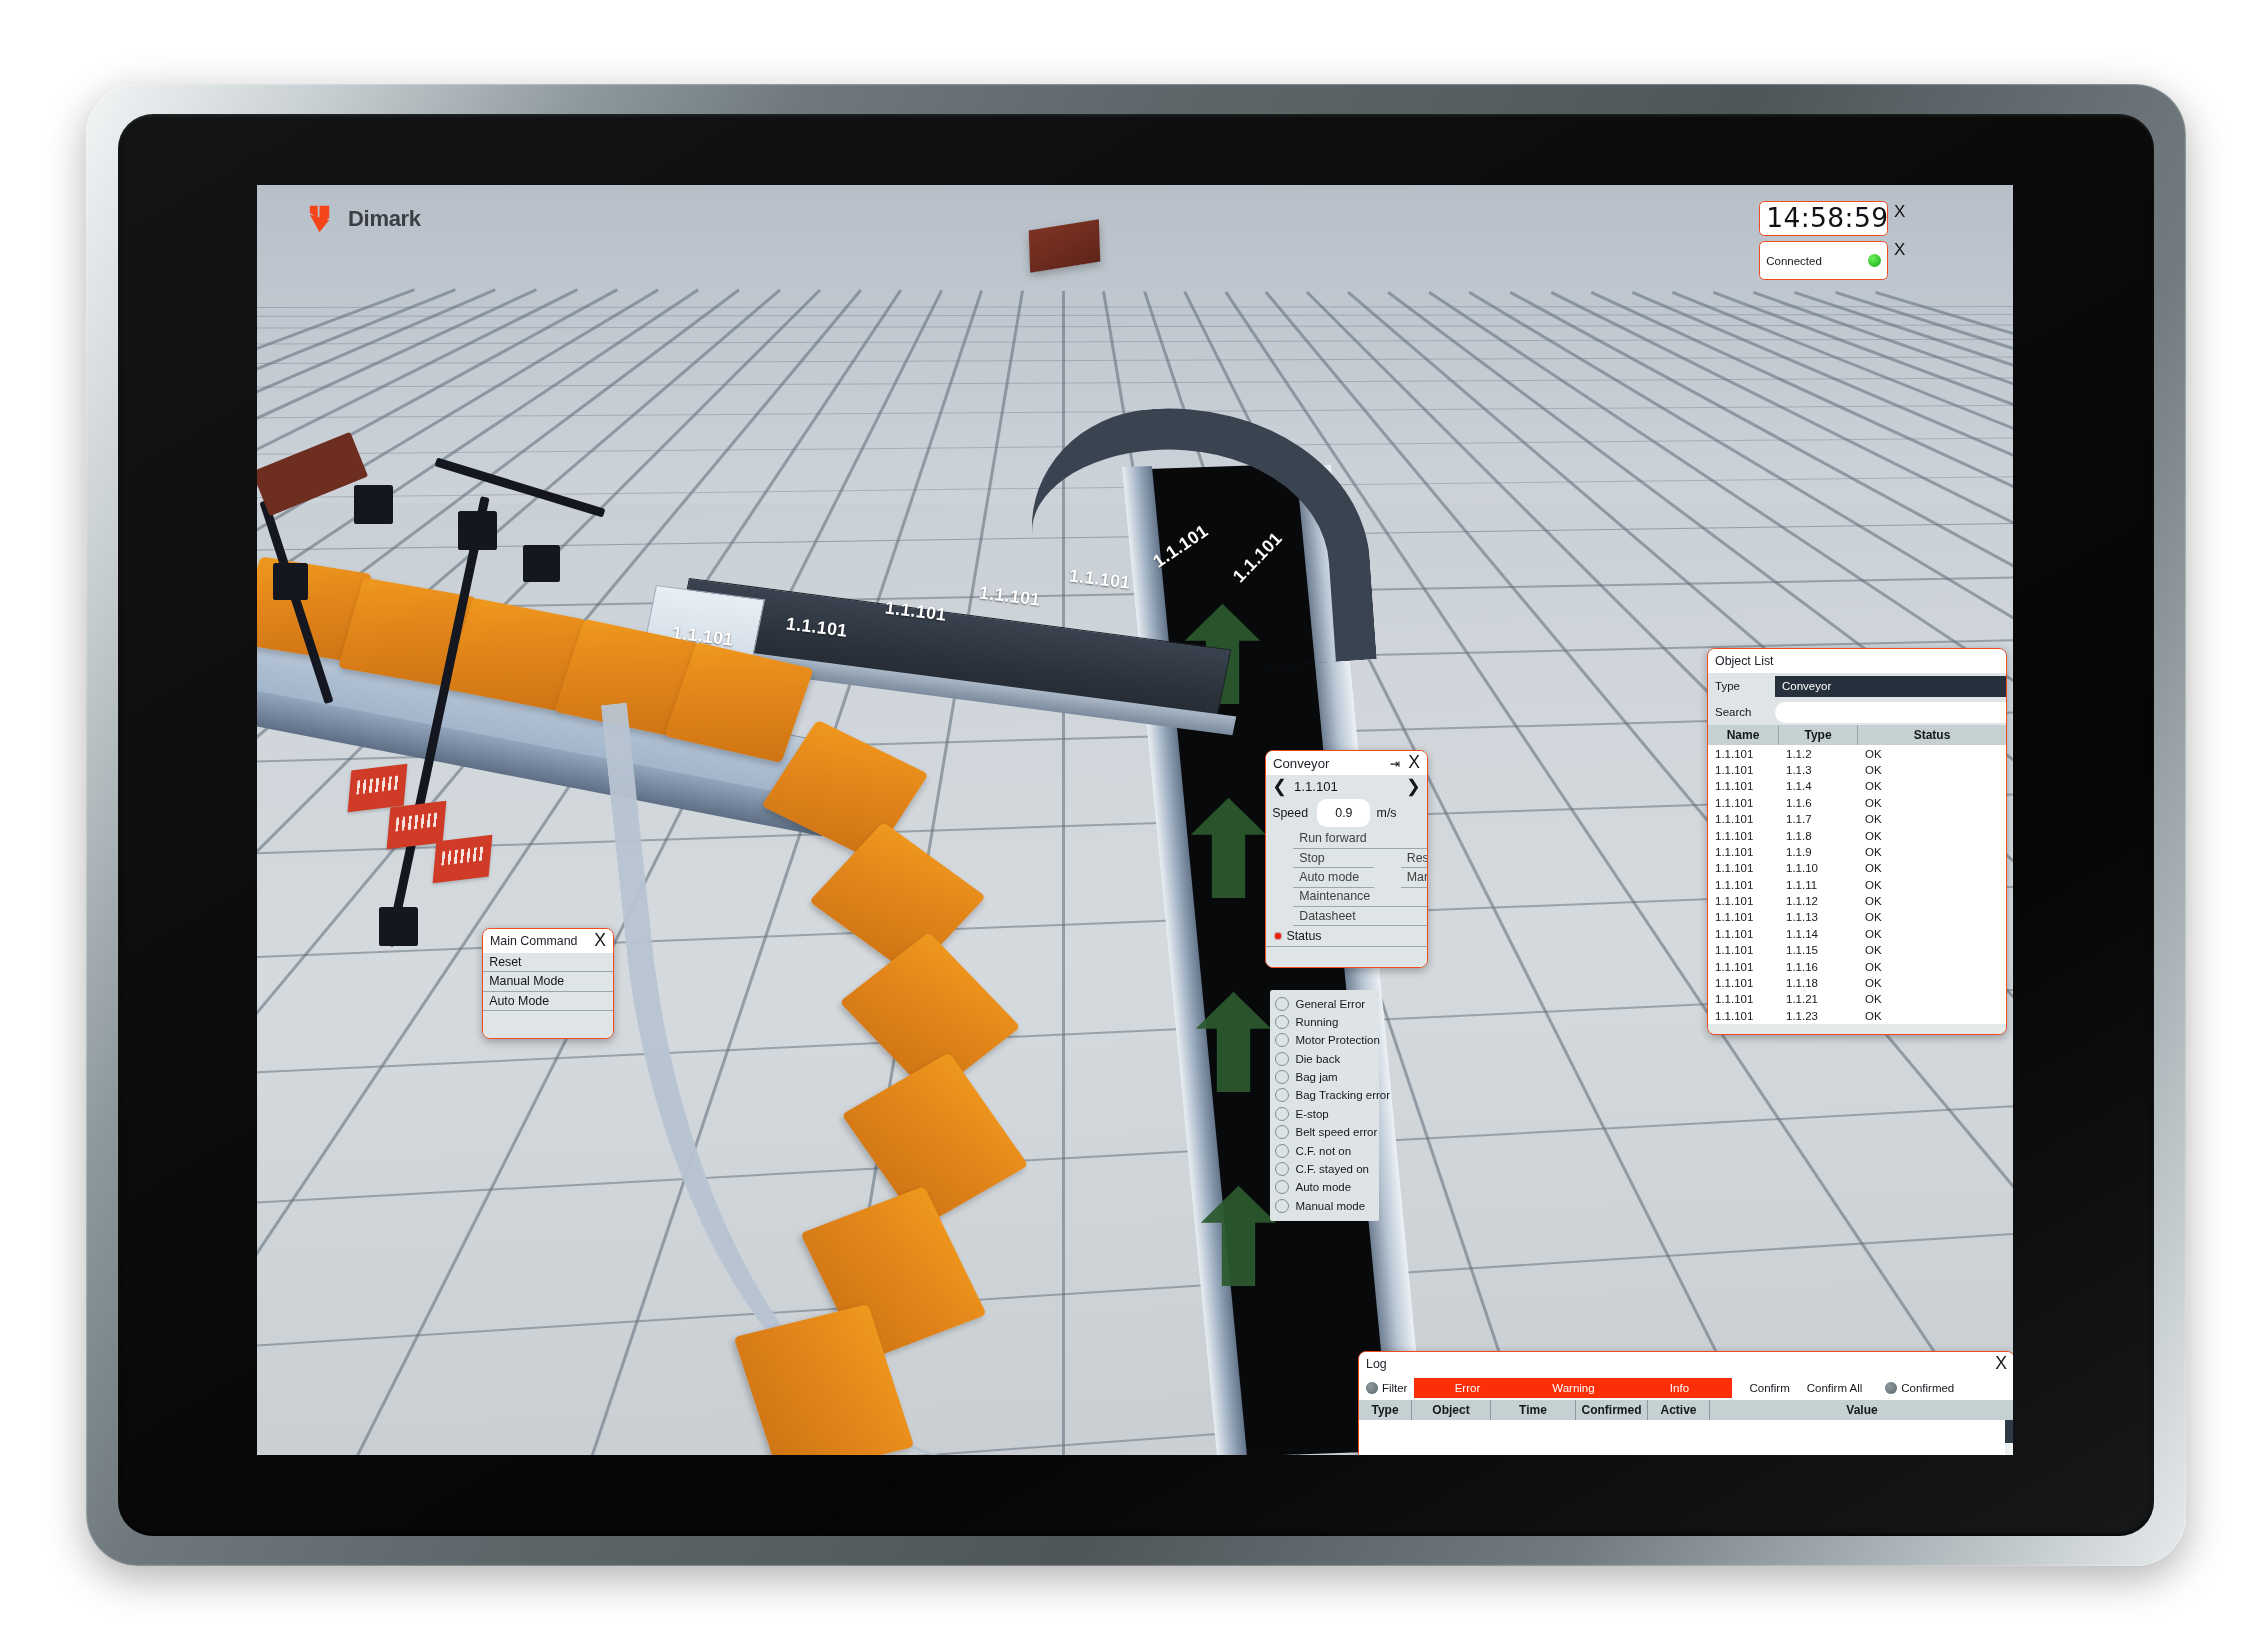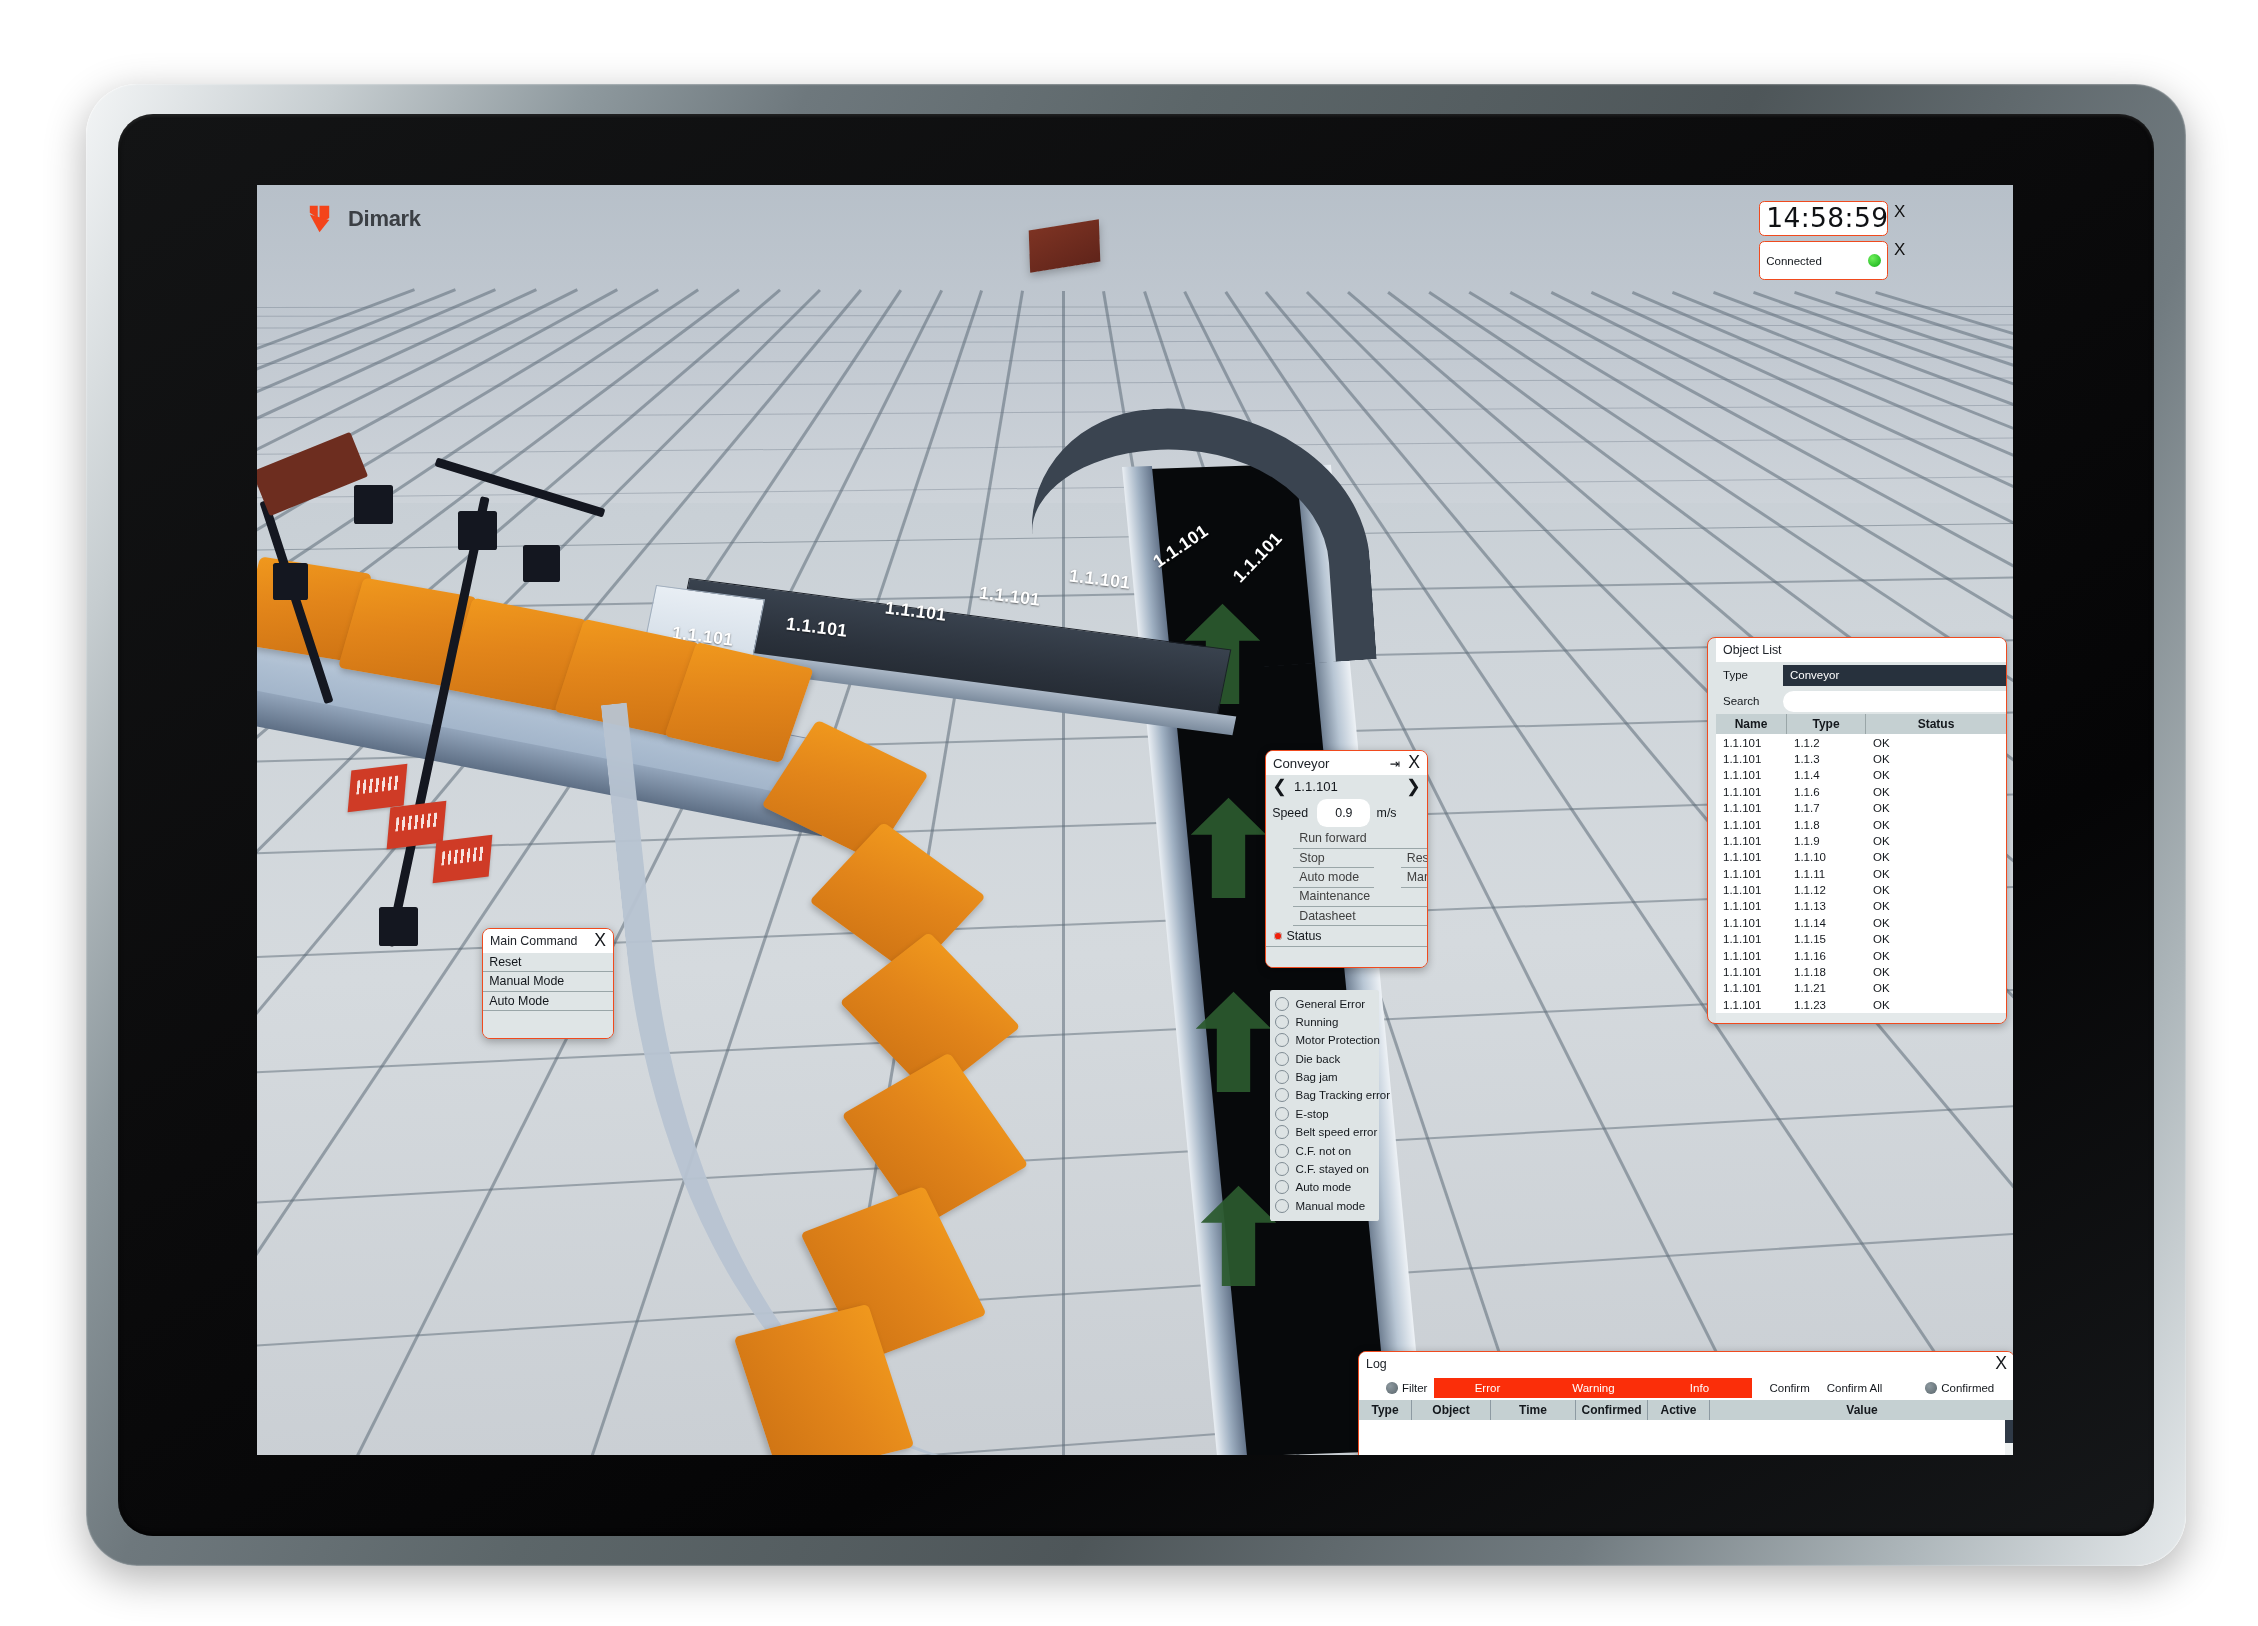--- a/index.html
+++ b/index.html
@@ -166,21 +166,21 @@
   
   #win-maincommand{ left:225px; top:743px; width:132px; }
   #win-maincommand .win-title .t{ font-size:12.4px; }
   .mc-item{
     font-size:12.4px; color:#13171c; padding:1.8px 6.2px 2.6px 6.2px;
     border-bottom:0.9px solid #9aa6a8; cursor:pointer;
   }
   .mc-tail{ height:26.5px; }
 
   
-  #win-objectlist{ left:1450px; top:452px; width:300px;padding-left:8px; }
+  #win-objectlist{ left:1450px; top:463px; width:300px; }
   #win-objectlist .win-title .t{ font-size:12.4px; }
   .ol-form{ background:#dfe5e6; }
   .ol-row{ display:flex; align-items:center; padding:2.6px 0 2.6px 7px; }
   .ol-row .lbl{ font-size:11.5px; color:#14181d; width:60px; }
   .ol-select{
     flex:1; height:21px; background:#27313d; color:#fff; font-size:11.5px;
     display:flex; align-items:center; padding-left:7px;
   }
   .ol-search{
     flex:1; height:21px; background:#fff; border-radius:10.6px 0 0 10.6px;
@@ -195,21 +195,21 @@
   .ol-tr div{ font-size:11.5px; color:#14181d; padding:2.2px 0 2.2px 7px; }
   .c-name{ width:71px; } .c-type{ width:79px; } .c-status{ flex:1; }
   .ol-head .c-name{width:71px} .ol-head .c-type{width:79px} .ol-head .c-status{flex:1;border-right:none}
   .ol-foot{ height:10.6px; background:#e4e9ea; }
 
   
   #win-log{ left:1101px; top:1166px; width:657px; height:212px; }
   #win-log .win-title .t{ font-size:12.4px; }
   .log-toolbar{ display:flex; align-items:center; background:#fff; height:24px; }
   .log-toolbar .filter{
-    display:flex; align-items:center; gap:4.4px; padding:0 7px; font-size:11.5px; color:#14181d;margin-left:20px;
+    display:flex; align-items:center; gap:4.4px; padding:0 7px; font-size:11.5px; color:#14181d;
   }
   .log-toolbar .knob{
     width:11.5px;height:11.5px;border-radius:50%;
     background:radial-gradient(circle at 35% 35%,#8d999f,#5b676d);
   }
   .sev{
     color:#fff; font-size:11.5px; text-align:center; padding:3.5px 0 4.4px 0;
     background:#fb2e09; cursor:pointer;
   }
   .sev.error{ width:106px; } .sev.warning{ width:106px; } .sev.info{ width:106px; }

